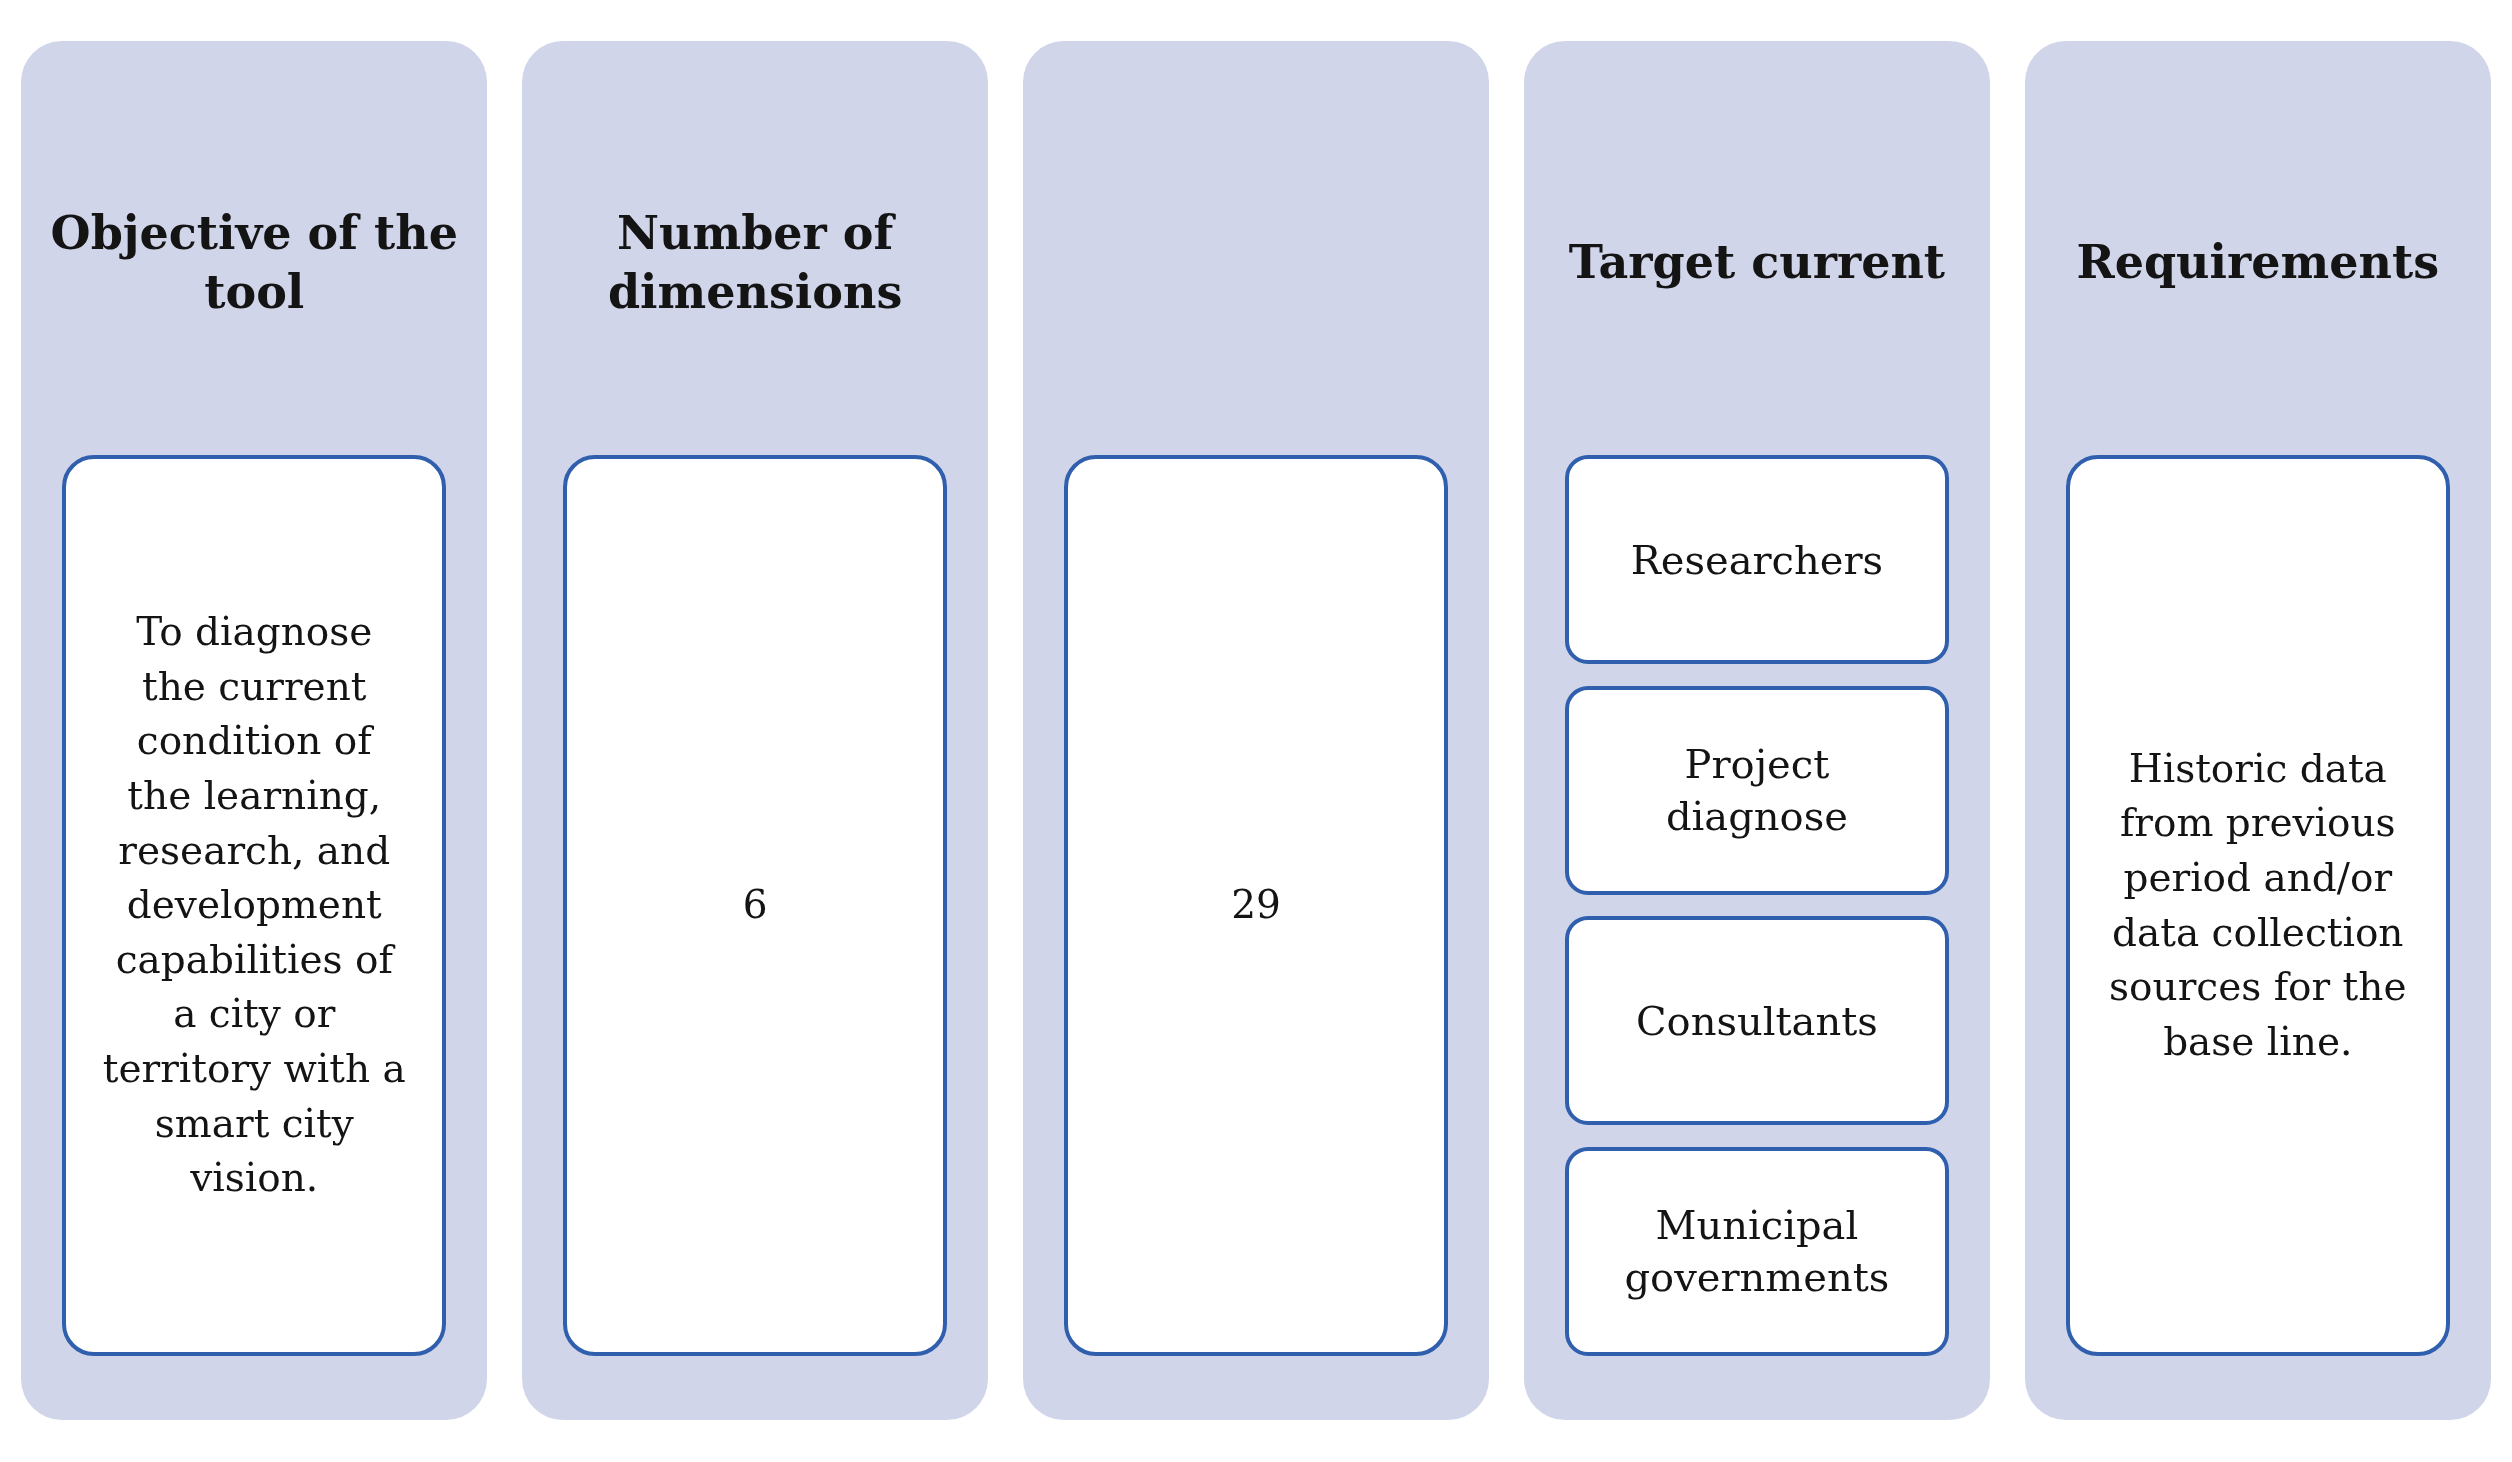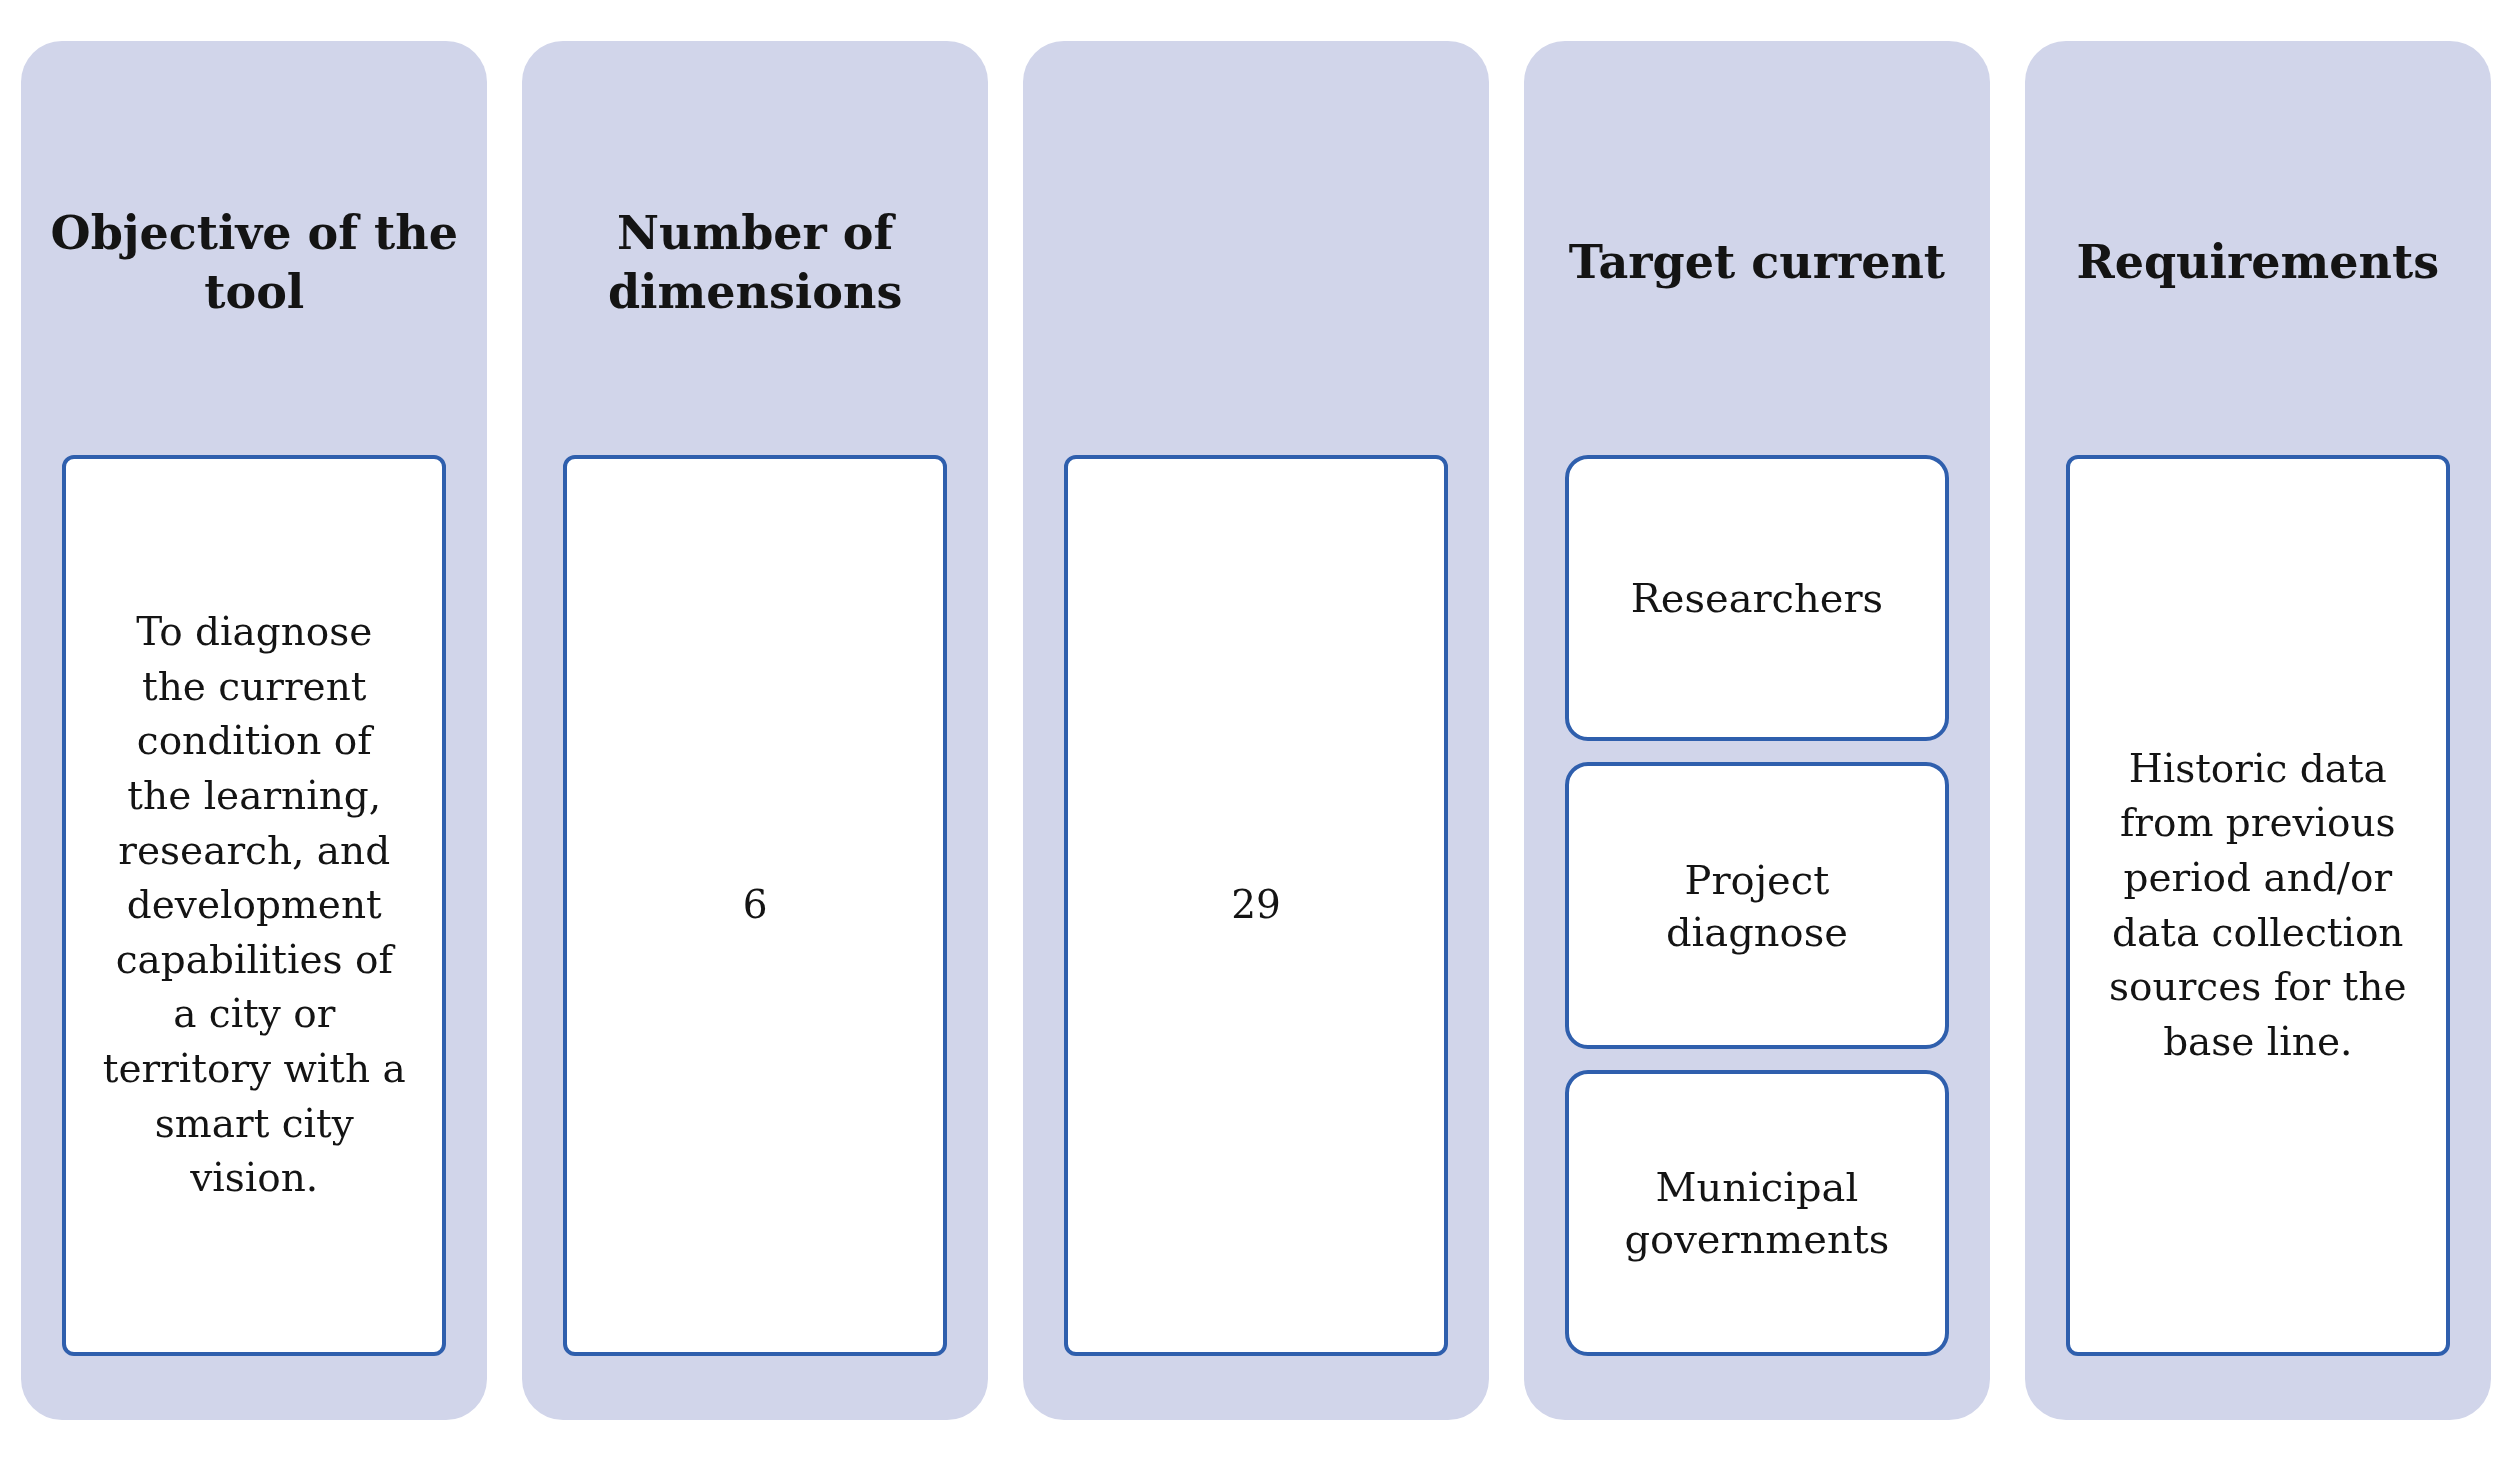--- a/index.html
+++ b/index.html
@@ -48,21 +48,21 @@
     top: 414px;
     bottom: 64px;
     left: 41px;
     right: 41px;
   }
   .white-box {
     width: 100%;
     height: 100%;
     background: var(--box-bg, #ffffff);
     border: 4.1px solid var(--box-border, #2f5fad);
-    border-radius: 12px;
+    border-radius: 32px;
     display: flex;
     align-items: center;
     justify-content: center;
     text-align: center;
     box-sizing: border-box;
     padding: 24.6px 34px;
     font-size: 39px;
     line-height: 1.4;
   }
   .box-stack {
@@ -114,20 +114,21 @@
       <div class="white-box">29</div>
     </div>
   </div>
 
   <div class="panel">
     <div class="panel-header">Target current</div>
     <div class="box-area">
       <div class="box-stack">
         <div class="small-box">Researchers</div>
         <div class="small-box">Project diagnose</div>
+        <div class="small-box">Consultants</div>
         <div class="small-box">Municipal governments</div>
       </div>
     </div>
   </div>
 
   <div class="panel">
     <div class="panel-header">Requirements</div>
     <div class="box-area">
       <div class="white-box">Historic data from previous period and/or data collection sources for the base line.</div>
     </div>

